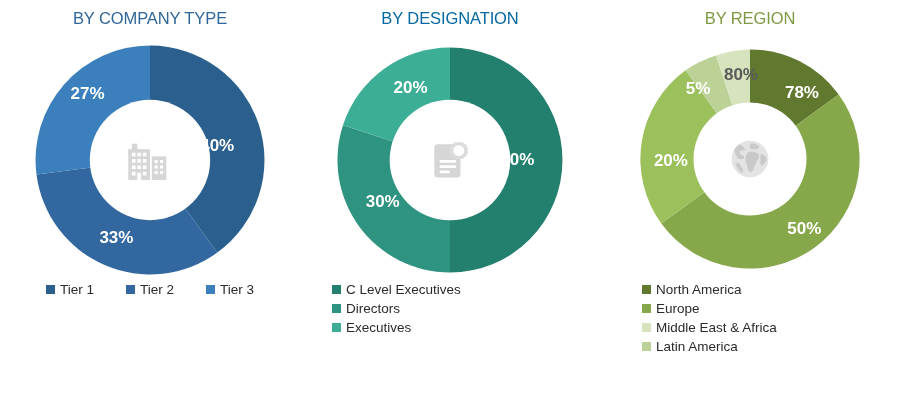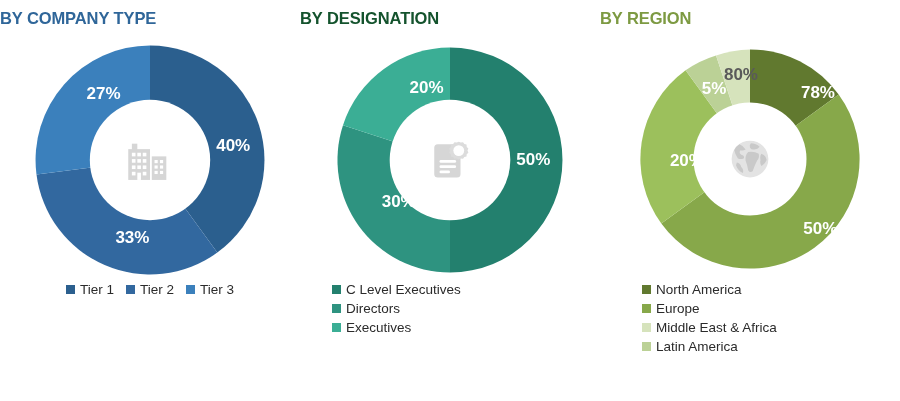--- a/index.html
+++ b/index.html
@@ -26,27 +26,28 @@
   }
   .panel-company { left: 0; }
   .panel-designation { left: 300px; }
   .panel-region { left: 600px; }
 
   .panel-title {
     position: absolute;
     top: 8px;
     left: 0;
     width: 300px;
+    text-align: center;
     font-size: 16.5px;
-    font-weight: bold;
+    font-weight: normal;
     letter-spacing: -0.1px;
     line-height: 20px;
   }
   .title-company { color: #2F6699; }
-  .title-designation { color: #14532d; }
+  .title-designation { color: #0369a1; }
   .title-region { color: #7D9A42; }
 
   .donut-wrap {
     position: absolute;
     left: 50%;
     transform: translateX(-50%);
   }
   .donut-company { top: 42px; width: 240px; height: 236px; }
   .donut-designation { top: 44px; width: 232px; height: 232px; }
   .donut-region { top: 46px; width: 226px; height: 226px; }
@@ -59,41 +60,41 @@
 
   .pct {
     position: absolute;
     color: #ffffff;
     font-size: 17px;
     font-weight: bold;
     white-space: nowrap;
     transform: translate(-50%, -50%);
     pointer-events: none;
   }
-  .pct-dark { color: #ffffff; margin-left: 16px; }
+  .pct-dark { color: #ffffff; }
   .pct-on-light { color: #5a5a5a; }
 
   .center-icon {
     position: absolute;
     left: 50%;
     top: 50%;
     transform: translate(-50%, -50%);
     pointer-events: none;
   }
 
   .legend {
     position: absolute;
     left: 0;
     width: 300px;
   }
   .legend-row {
     display: flex;
     justify-content: center;
     align-items: center;
-    gap: 12px;
+    gap: 32px;
   }
   .legend-col {
     display: flex;
     flex-direction: column;
     align-items: flex-start;
   }
   .legend-item {
     display: flex;
     align-items: center;
     white-space: nowrap;

